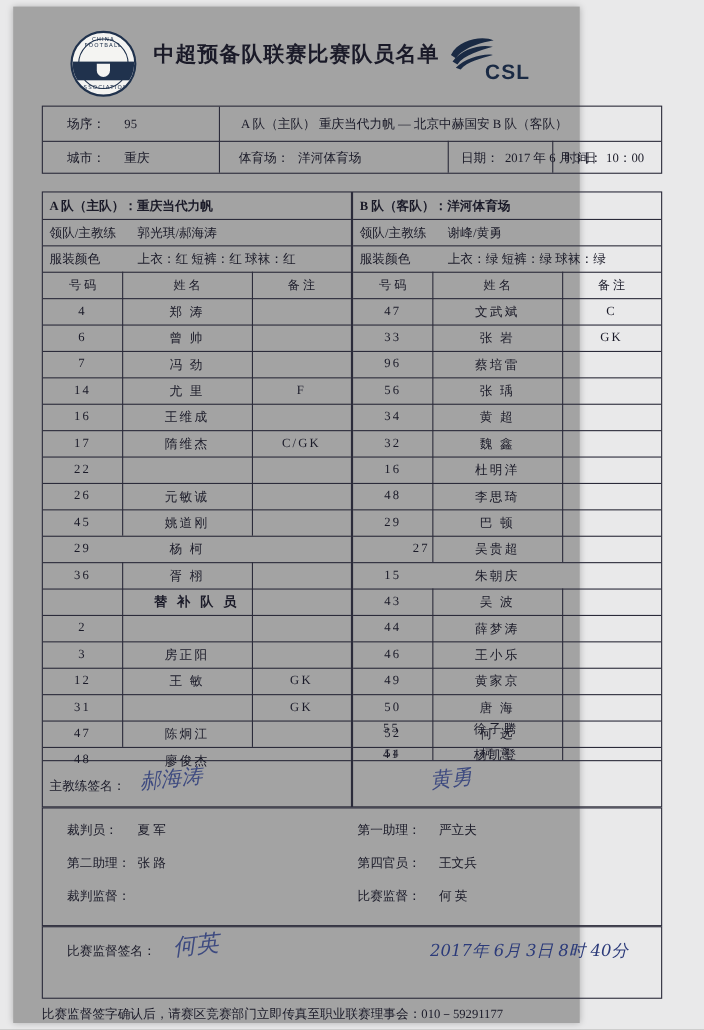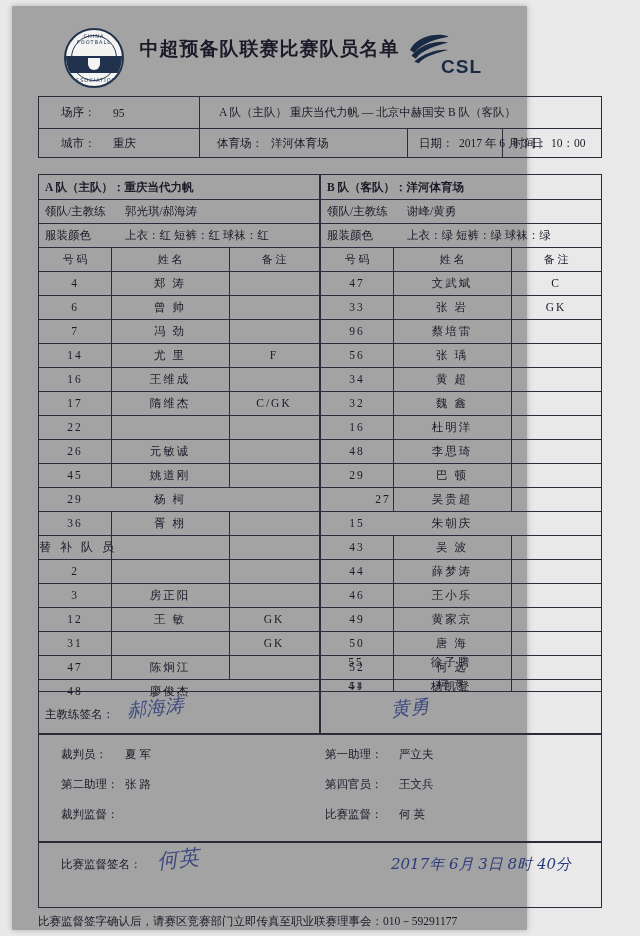--- a/index.html
+++ b/index.html
@@ -96,21 +96,21 @@
     position:absolute;font-size:11px;
     display:flex;align-items:center;justify-content:center;
   }
   .plcell{
     position:absolute;font-size:11.5px;
     display:flex;align-items:center;justify-content:center;
     letter-spacing:2px;
   }
   .sub-title{
     position:absolute;left:0;right:0;
-    font-size:12px;letter-spacing:3px;
+    text-align:center;font-size:12px;letter-spacing:3px;font-weight:bold;
   }
   .sign-label{position:absolute;font-size:11.5px;}
   .sign-ink{
     position:absolute;
     font-family:"DejaVu Serif",serif;
     color:#2c3b7a;
     font-style:italic;
     font-size:19px;
     transform:rotate(-6deg);
     opacity:.85;

